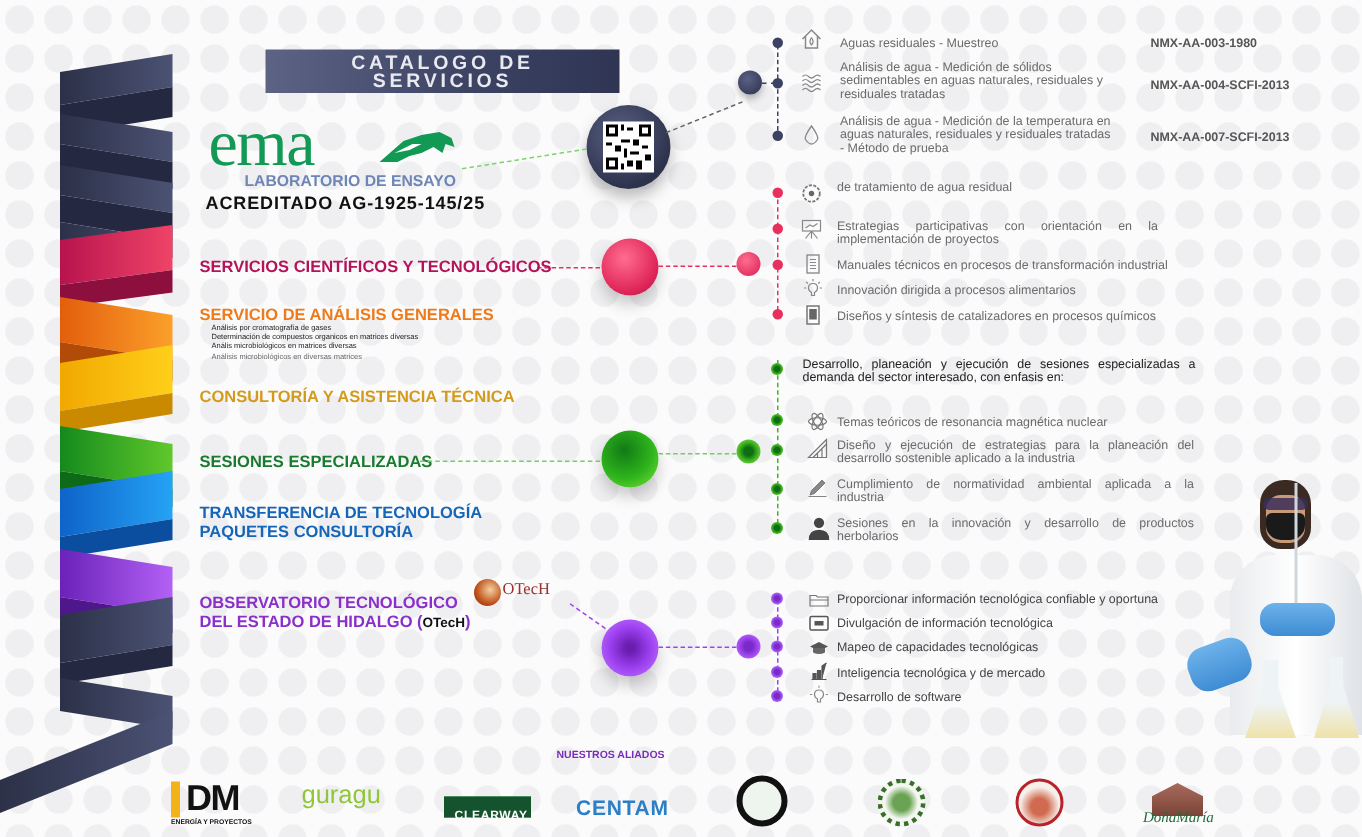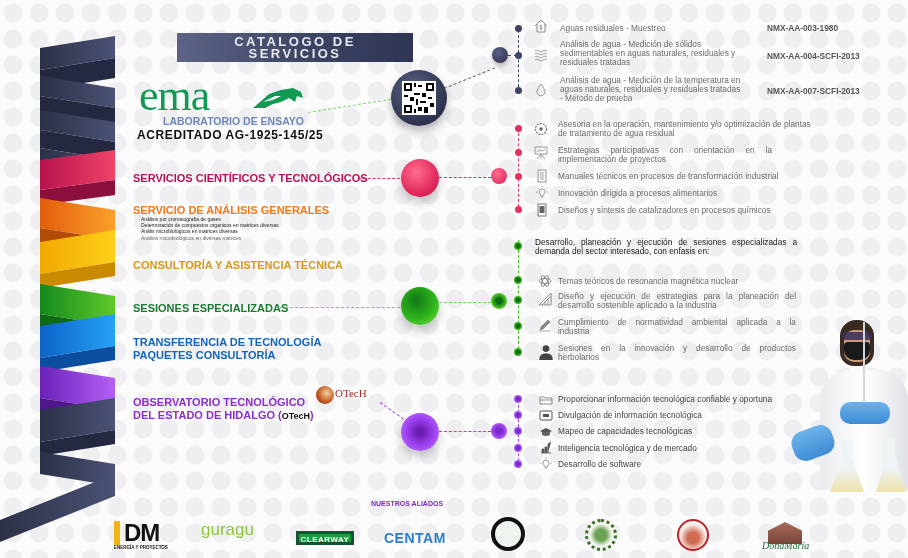--- a/index.html
+++ b/index.html
@@ -178,21 +178,20 @@
 <div class="dot" style="left:515px;top:125px;width:7px;height:7px;background:#e8305f;"></div>
 <div class="dot" style="left:515px;top:149px;width:7px;height:7px;background:#e8305f;"></div>
 <div class="dot" style="left:515px;top:173px;width:7px;height:7px;background:#e8305f;"></div>
 <div class="dot" style="left:515px;top:206px;width:7px;height:7px;background:#e8305f;"></div>
 
 <svg class="ico" style="left:534px;top:122px;" viewBox="0 0 14 14">
     <circle cx="7" cy="7" r="5.5" fill="none" stroke="#777" stroke-width="1.2" stroke-dasharray="2 1"></circle>
     <circle cx="7" cy="7" r="1.8" fill="#666"></circle>
   </svg>
 <div class="item" style="left:558px;top:120px;">
-  <div>Asesoria en la operación, mantenimiento y/o optimización de plantas</div>
   <div>de tratamiento de agua residual</div>
 </div>
 <svg class="ico" style="left:534px;top:146px;" viewBox="0 0 14 14">
     <rect x="1" y="1" width="12" height="7" fill="none" stroke="#888" stroke-width=".8"></rect>
     <path d="M3,6 L6,4 L8,5 L11,3 M7,8 L3,13 M7,8 L11,13 M7,8 V13" fill="none" stroke="#888" stroke-width=".8"></path>
   </svg>
 <div class="item" style="left:558px;top:146px;width:214px;">
   <div style="text-align:justify;text-align-last:justify;">Estrategias participativas con orientación en la</div>
   <div>implementación de proyectos</div>
 </div>
@@ -326,21 +325,21 @@
   <div style="position:absolute;left:86px;top:128px;width:30px;height:54px;clip-path:polygon(35% 0,65% 0,65% 35%,100% 100%,0 100%,35% 35%);background:linear-gradient(#eef3f6 55%,#efe2a8);"></div>
 </div>
 
 <div style="position:absolute;left:371px;top:500px;font-size:7px;font-weight:bold;color:#7a2cb8;">NUESTROS ALIADOS</div>
 
 <div style="position:absolute;left:114px;top:521px;width:56px;height:36px;">
   <div style="font-size:24px;font-weight:bold;color:#111;line-height:24px;letter-spacing:-1px;padding-left:4px;border-left:6px solid #f2b318;">DM</div>
   <div style="font-size:4.5px;font-weight:bold;color:#111;">ENERGÍA Y PROYECTOS</div>
 </div>
 <div style="position:absolute;left:201px;top:520px;font-size:17px;color:#8fc63a;">guragu</div>
-<div style="position:absolute;left:296px;top:531px;width:58px;height:14px;background:#1b9d3f;border:3px solid #14532d;">
+<div style="position:absolute;left:296px;top:531px;width:58px;height:14px;background:#1b9d3f;border:7px solid #14532d;">
   <div style="font-size:8px;font-weight:bold;color:#fff;text-align:center;line-height:12px;letter-spacing:.5px;">CLEARWAY</div>
 </div>
 <div style="position:absolute;left:384px;top:530px;font-size:14px;font-weight:bold;color:#2c7ec6;letter-spacing:.5px;">CENTAM</div>
 <div class="ally-circle" style="left:491px;top:517px;width:34px;height:34px;border:4px solid #111;background:#eef4ee;"></div>
 <div class="ally-circle" style="left:585px;top:519px;width:32px;height:32px;border:3px dotted #3b6e2c;background:radial-gradient(circle,#6aa354 30%,#f3f7ef 60%);"></div>
 <div class="ally-circle" style="left:677px;top:519px;width:32px;height:32px;border:2px solid #b8222a;background:radial-gradient(circle at 50% 60%,#d06a50 25%,#f7efe9 60%);"></div>
 <div style="position:absolute;left:760px;top:516px;width:50px;height:38px;">
   <div style="position:absolute;left:8px;top:6px;width:34px;height:22px;background:linear-gradient(#a86b5d,#7a4438);clip-path:polygon(50% 0,100% 40%,100% 100%,0 100%,0 40%);"></div>
   <div style="position:absolute;left:2px;top:24px;font-family:'Liberation Serif',serif;font-style:italic;font-size:10px;color:#1f6b3a;">DoñaMaría</div>
 </div>

